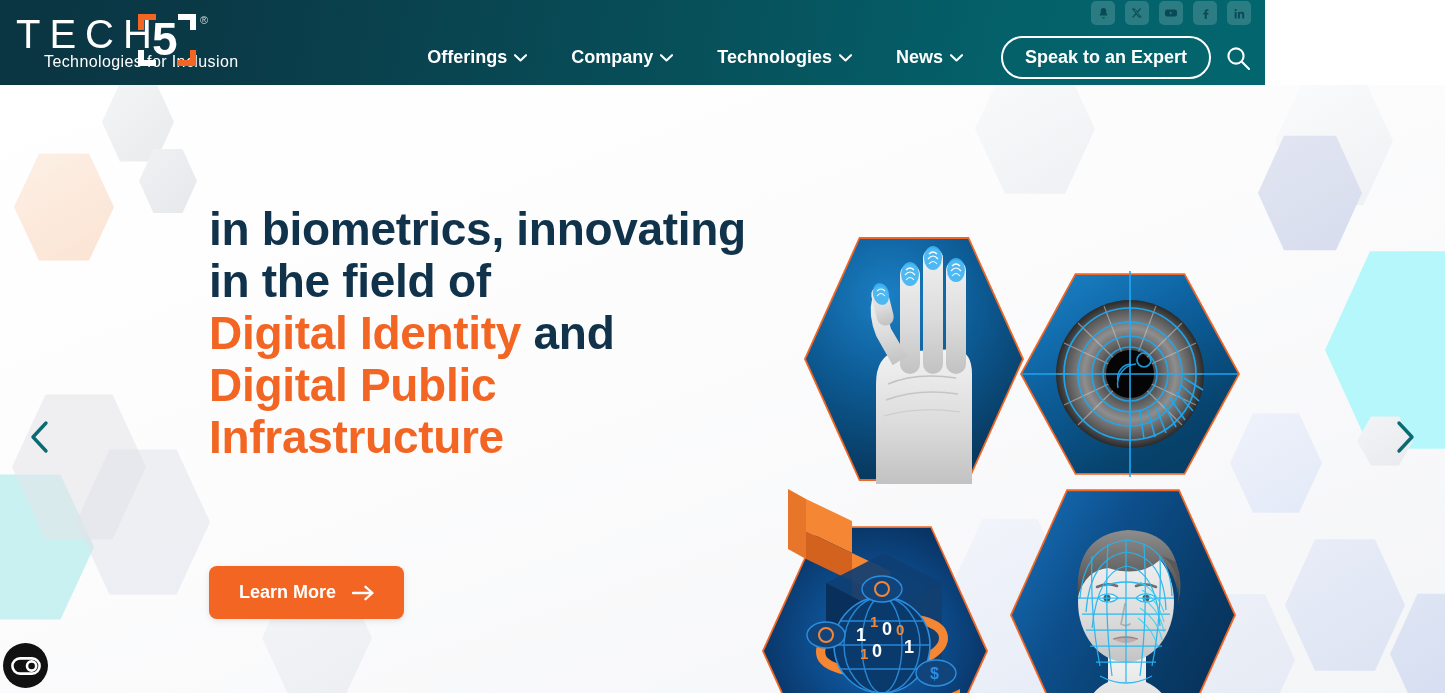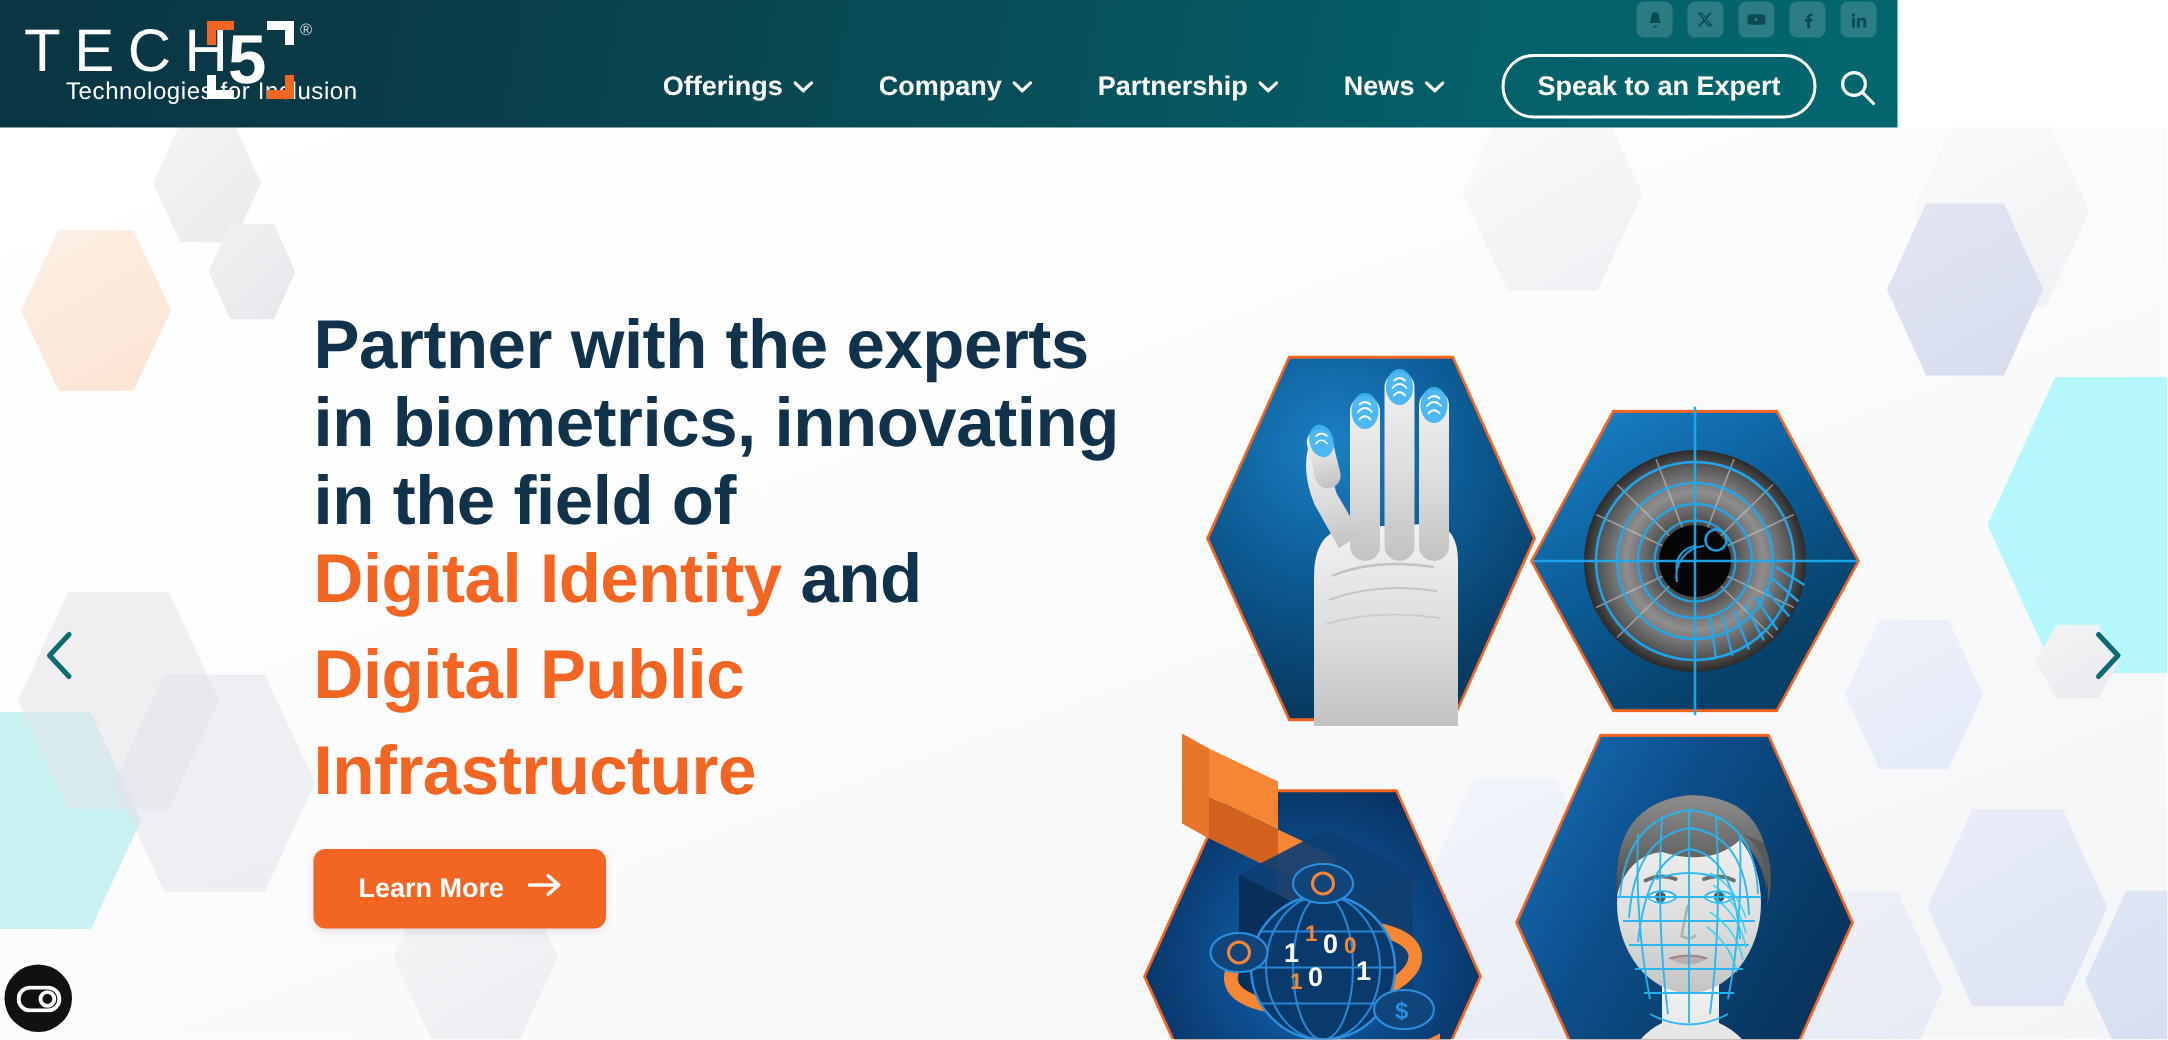--- a/index.html
+++ b/index.html
@@ -92,29 +92,29 @@
     clip-path:polygon(25% 3%,75% 3%,100% 50%,75% 97%,25% 97%,0% 50%);
   }
 
   
   .headline {
     position:absolute; left:209px; top:118px;
     width:580px;
     font-size:46px; line-height:52px; font-weight:700;
     color:#10324a; letter-spacing:-0.3px;
   }
-  .accent { color:#f26522;margin-top:12px; }
+  .accent { color:#f26522; }
 
   .learn-btn {
     position:absolute; left:209px; top:481px;
     background:#f26522; color:#ffffff;
     border:none; border-radius:8px;
     font-size:18px; font-weight:700;
     padding:16px 30px;
-    display:flex; align-items:flex-start; gap:16px;
+    display:flex; align-items:center; gap:16px;
     cursor:pointer;
     box-shadow:0 2px 6px rgba(0,0,0,0.10);
     font-family:"Liberation Sans", sans-serif;
   }
 
   
   .arrow {
     position:absolute; top:330px;
     width:44px; height:44px;
     display:flex; align-items:center; justify-content:center;
@@ -201,21 +201,21 @@
           <path d="M1 1.2 6.5 6.5 12 1.2" stroke="#ffffff" stroke-width="2.1" stroke-linecap="round" stroke-linejoin="round"></path>
         </svg>
     </div>
     <div class="nav-item">
       <span>Company</span>
       <svg class="chev" width="13" height="8" viewBox="0 0 13 8" fill="none">
           <path d="M1 1.2 6.5 6.5 12 1.2" stroke="#ffffff" stroke-width="2.1" stroke-linecap="round" stroke-linejoin="round"></path>
         </svg>
     </div>
     <div class="nav-item">
-      <span>Partnership</span>
+      <span>Technologies</span>
       <svg class="chev" width="13" height="8" viewBox="0 0 13 8" fill="none">
           <path d="M1 1.2 6.5 6.5 12 1.2" stroke="#ffffff" stroke-width="2.1" stroke-linecap="round" stroke-linejoin="round"></path>
         </svg>
     </div>
     <div class="nav-item">
       <span>News</span>
       <svg class="chev" width="13" height="8" viewBox="0 0 13 8" fill="none">
           <path d="M1 1.2 6.5 6.5 12 1.2" stroke="#ffffff" stroke-width="2.1" stroke-linecap="round" stroke-linejoin="round"></path>
         </svg>
     </div>
@@ -280,21 +280,20 @@
     <div class="hex" style="background:linear-gradient(150deg,#eef1f8,#e4e9f4);"></div>
   </div>
   <div class="hexbg" style="left:955px;top:430px;width:110px;height:128px;">
     <div class="hex" style="background:linear-gradient(150deg,#f2f5fb,#e9edf6);"></div>
   </div>
   <div class="hexbg" style="left:920px;top:530px;width:130px;height:150px;">
     <div class="hex" style="background:linear-gradient(150deg,#eef2fa,#e4eaf5);"></div>
   </div>
 
   <div class="headline">
-    <div>Partner with the experts</div>
     <div>in biometrics, innovating</div>
     <div>in the field of</div>
     <div>
       <span class="accent">Digital Identity</span><span> and</span>
     </div>
     <div class="accent">Digital Public</div>
     <div class="accent">Infrastructure</div>
   </div>
 
   <div class="learn-btn">

